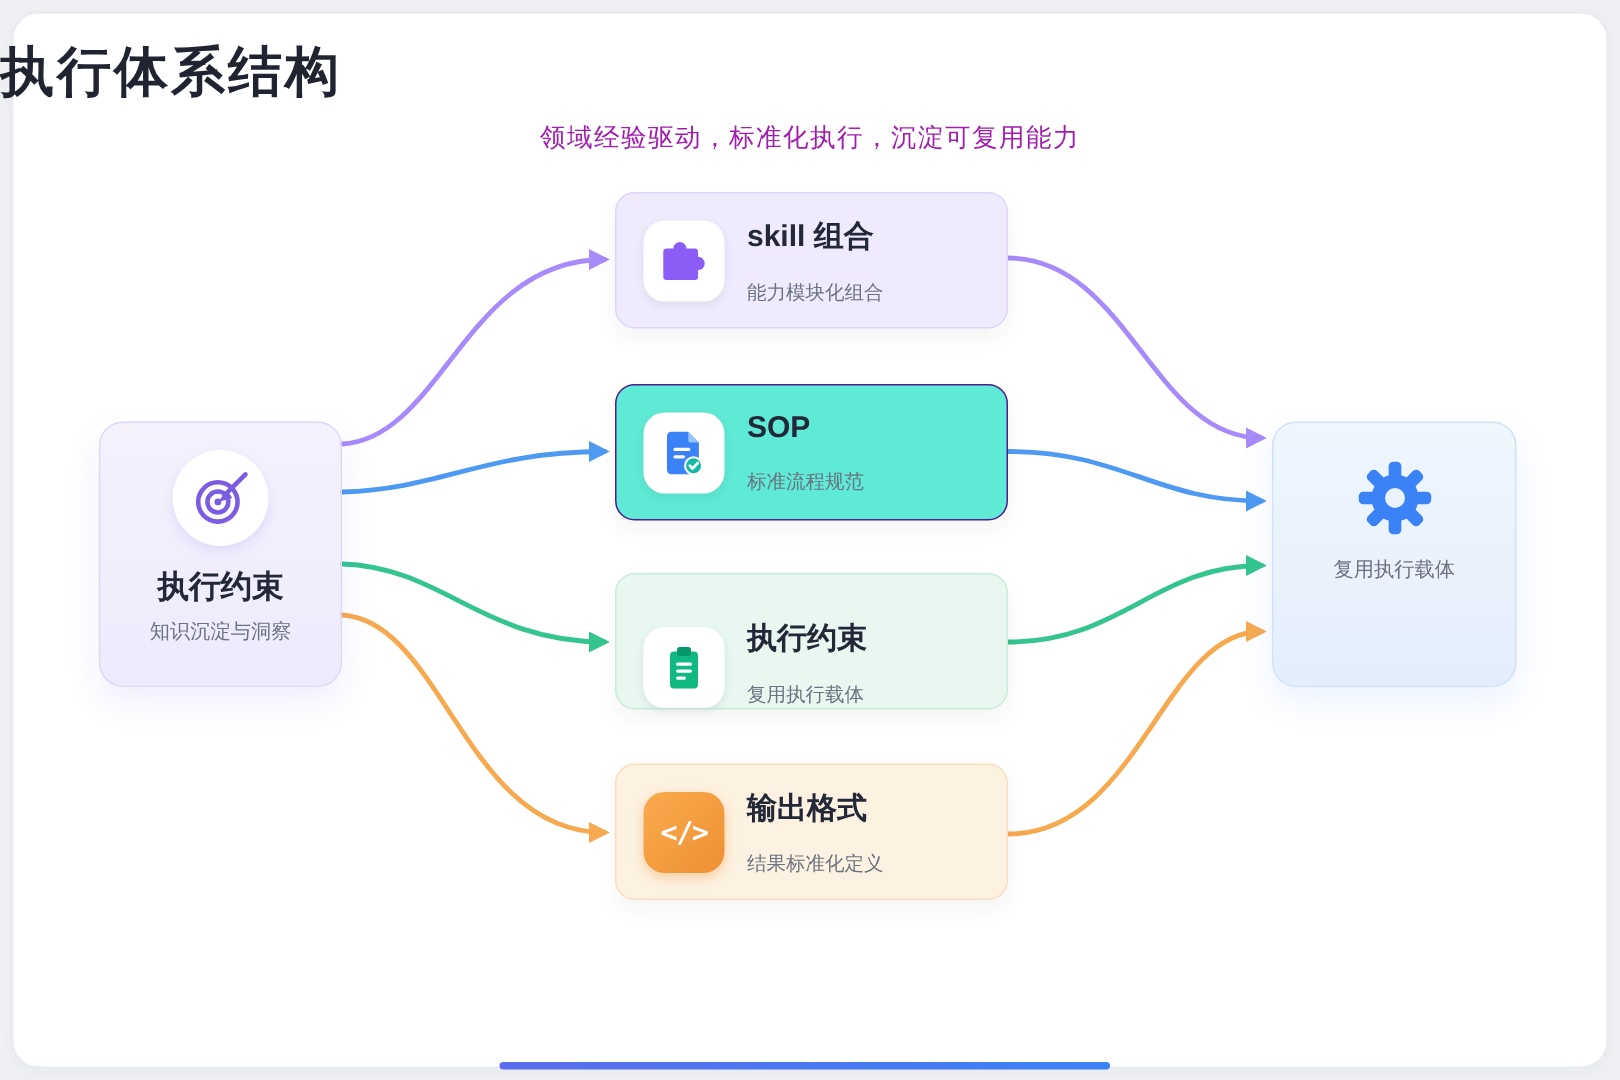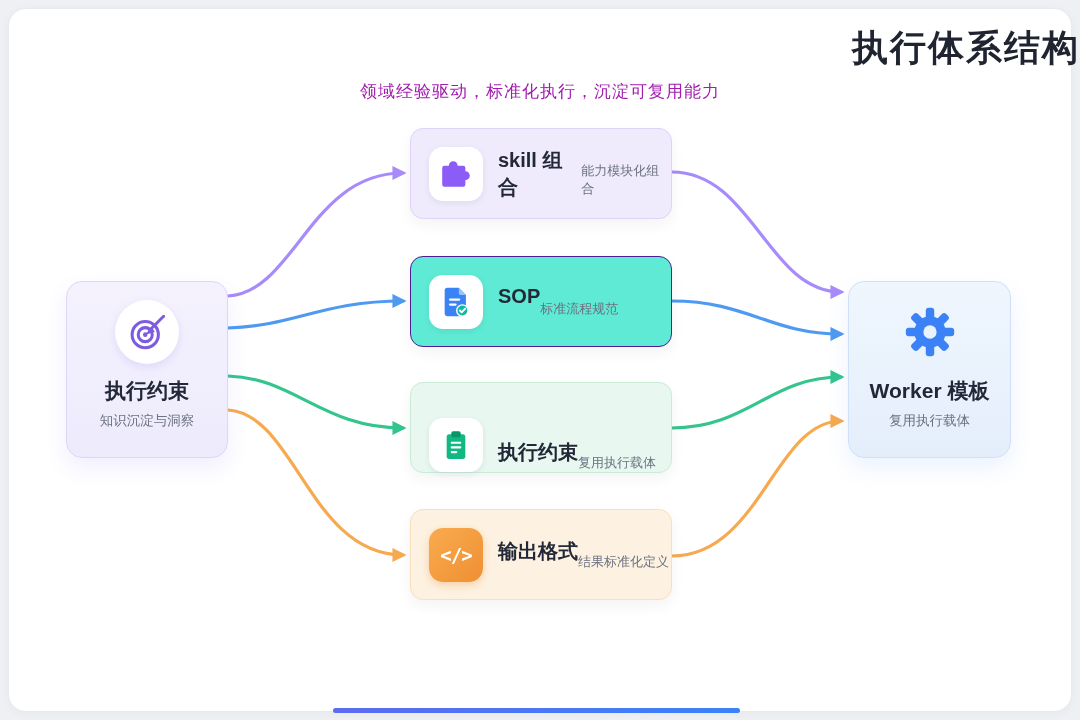--- a/index.html
+++ b/index.html
@@ -10,21 +10,21 @@
     color:#1f2937;
   }
   .page{position:relative;width:1080px;height:720px;}
   .card-bg{
     position:absolute;inset:8px;background:#ffffff;
     border:1px solid #e7eaef;border-radius:18px;
     box-shadow:0 2px 10px rgba(30,41,59,.04);
   }
   .page-title{
     position:absolute;top:24px;left:0;width:100%;
-    text-align:right;font-size:36px;font-weight:800;
+    text-align:left;font-size:36px;font-weight:800;
     letter-spacing:2px;color:#1f2430;margin:0;
   }
   .page-subtitle{
     position:absolute;top:80px;left:0;width:100%;
     text-align:center;font-size:17px;color:#a21caf;margin:0;
     letter-spacing:1px;
   }
   .arrows{position:absolute;inset:0;width:1080px;height:720px;pointer-events:none;}
   .arrows path.link{fill:none;stroke-width:3.2;stroke-linecap:round;}
 
@@ -73,21 +73,21 @@
     box-shadow:0 2px 6px rgba(30,41,59,.08);
   }
   .icon-badge.code{
     background:linear-gradient(135deg,#f9ab4e,#ef8f33);
     box-shadow:0 3px 8px rgba(239,143,51,.35);
   }
   .code-glyph{
     color:#ffffff;font-family:"DejaVu Sans Mono","Liberation Mono",monospace;
     font-size:19px;font-weight:700;letter-spacing:-1px;
   }
-  .mid-text{display:flex;flex-direction:row;}
+  .mid-text{display:flex;flex-direction:column;}
   .mid-title{font-size:20px;font-weight:700;color:#232838;}
   .mid-sub{font-size:13px;color:#6b7280;margin-top:15px;}
 
   .bottom-bar{
     position:absolute;left:333px;top:708px;width:407px;height:5px;
     border-radius:3px;background:linear-gradient(90deg,#5b6cf0,#3b82f6);
   }
 </style>
 </head>
 <body>
@@ -200,18 +200,17 @@
         <g fill="#3b82f6">
           <rect x="20.5" y="4" width="7" height="40" rx="2.5"></rect>
           <rect x="20.5" y="4" width="7" height="40" rx="2.5" transform="rotate(45 24 24)"></rect>
           <rect x="20.5" y="4" width="7" height="40" rx="2.5" transform="rotate(90 24 24)"></rect>
           <rect x="20.5" y="4" width="7" height="40" rx="2.5" transform="rotate(135 24 24)"></rect>
           <circle cx="24" cy="24" r="13"></circle>
         </g>
         <circle cx="24" cy="24" r="5.5" fill="#e9f2fd"></circle>
       </svg>
     </div>
-    <div class="node-title">Worker 模板</div>
     <div class="node-sub">复用执行载体</div>
   </div>
 
   <div class="bottom-bar"></div>
 </div>
 
 </body></html>

